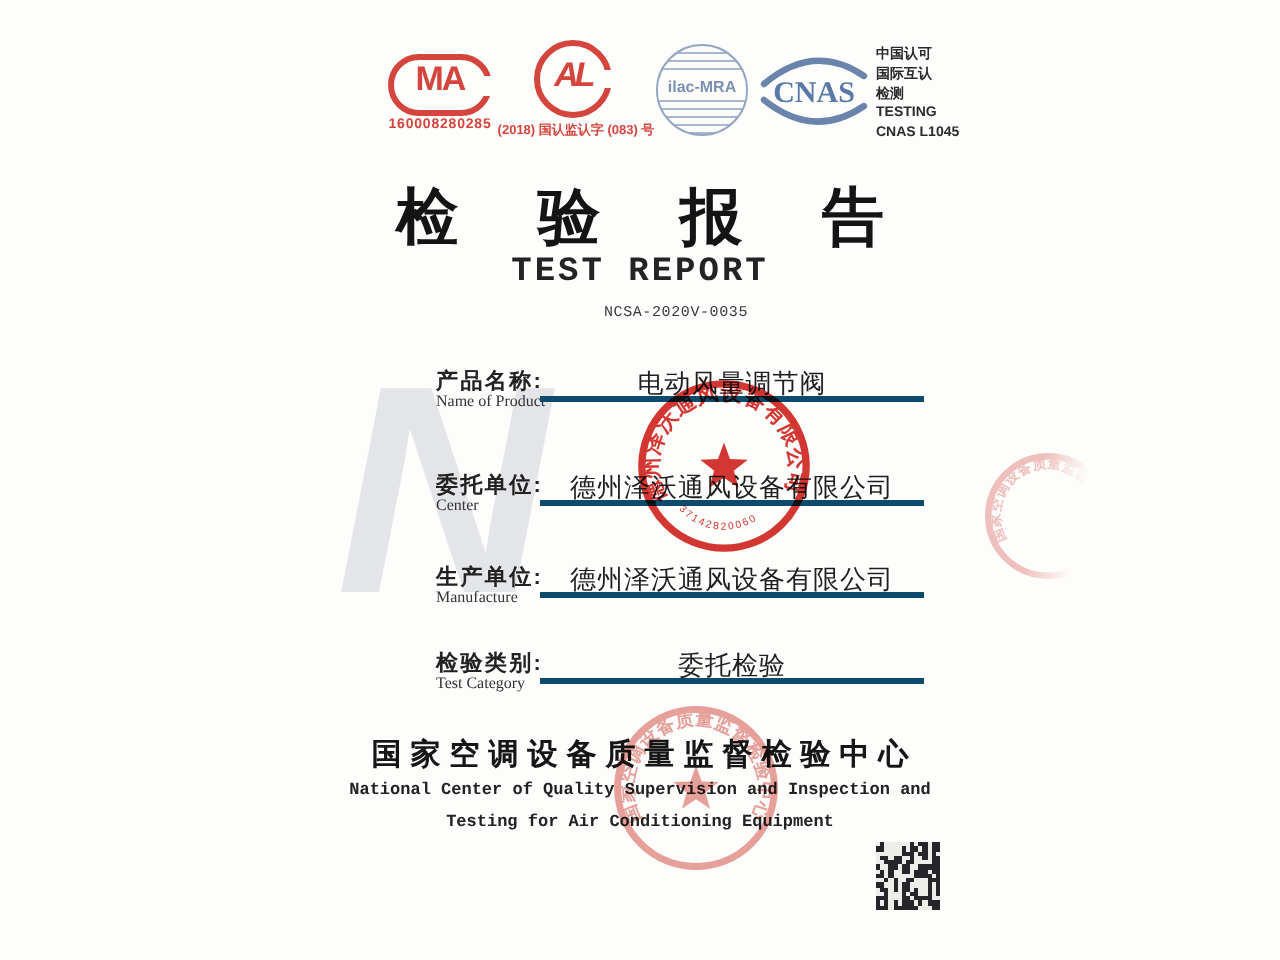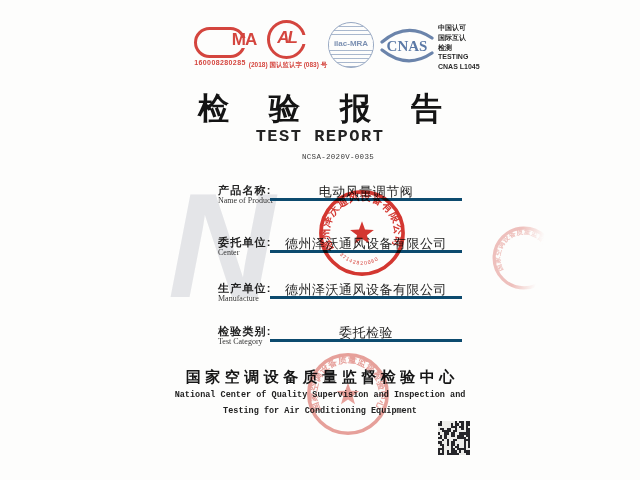--- a/index.html
+++ b/index.html
@@ -12,21 +12,21 @@
              font-family:"Liberation Sans",sans-serif;letter-spacing:-4px;}
   .wm-big{font-size:148px;line-height:0.92;}
   .wm-small{font-size:92px;letter-spacing:-2px;}
 
   
   .logo{position:absolute;}
   .cma-box{left:194px;top:27px;width:52px;height:31px;}
   .cma-ring{position:absolute;inset:0;border:3px solid #d4453e;border-radius:16px;}
   .cma-notch{position:absolute;right:-2px;top:11px;width:7px;height:10px;background:#fdfdfc;}
   .cma-ma{position:absolute;left:0;top:3px;width:100%;text-align:center;color:#d4453e;
-          font-weight:bold;font-size:17px;letter-spacing:-1px;margin-left:24px;}
+          font-weight:bold;font-size:17px;letter-spacing:-1px;}
   .red-small{position:absolute;color:#d4453e;font-size:7px;font-weight:bold;text-align:center;}
   .cma-num{left:186px;top:59px;width:68px;letter-spacing:0.4px;}
   .cal-box{left:267px;top:20px;width:39px;height:39px;}
   .cal-ring{position:absolute;inset:0;border:3px solid #d4453e;border-radius:50%;}
   .cal-notch{position:absolute;right:-2px;top:15px;width:6px;height:9px;background:#fdfdfc;}
   .cal-al{position:absolute;left:0;top:8px;width:100%;text-align:center;color:#d4453e;
           font-weight:bold;font-style:italic;font-size:17px;letter-spacing:-2px;}
   .cal-num{left:246px;top:61px;width:84px;font-size:6.5px;letter-spacing:0;}
   .ilac-box{left:328px;top:22px;width:44px;height:44px;border-radius:50%;overflow:hidden;
             border:1.5px solid #96a7c2;

